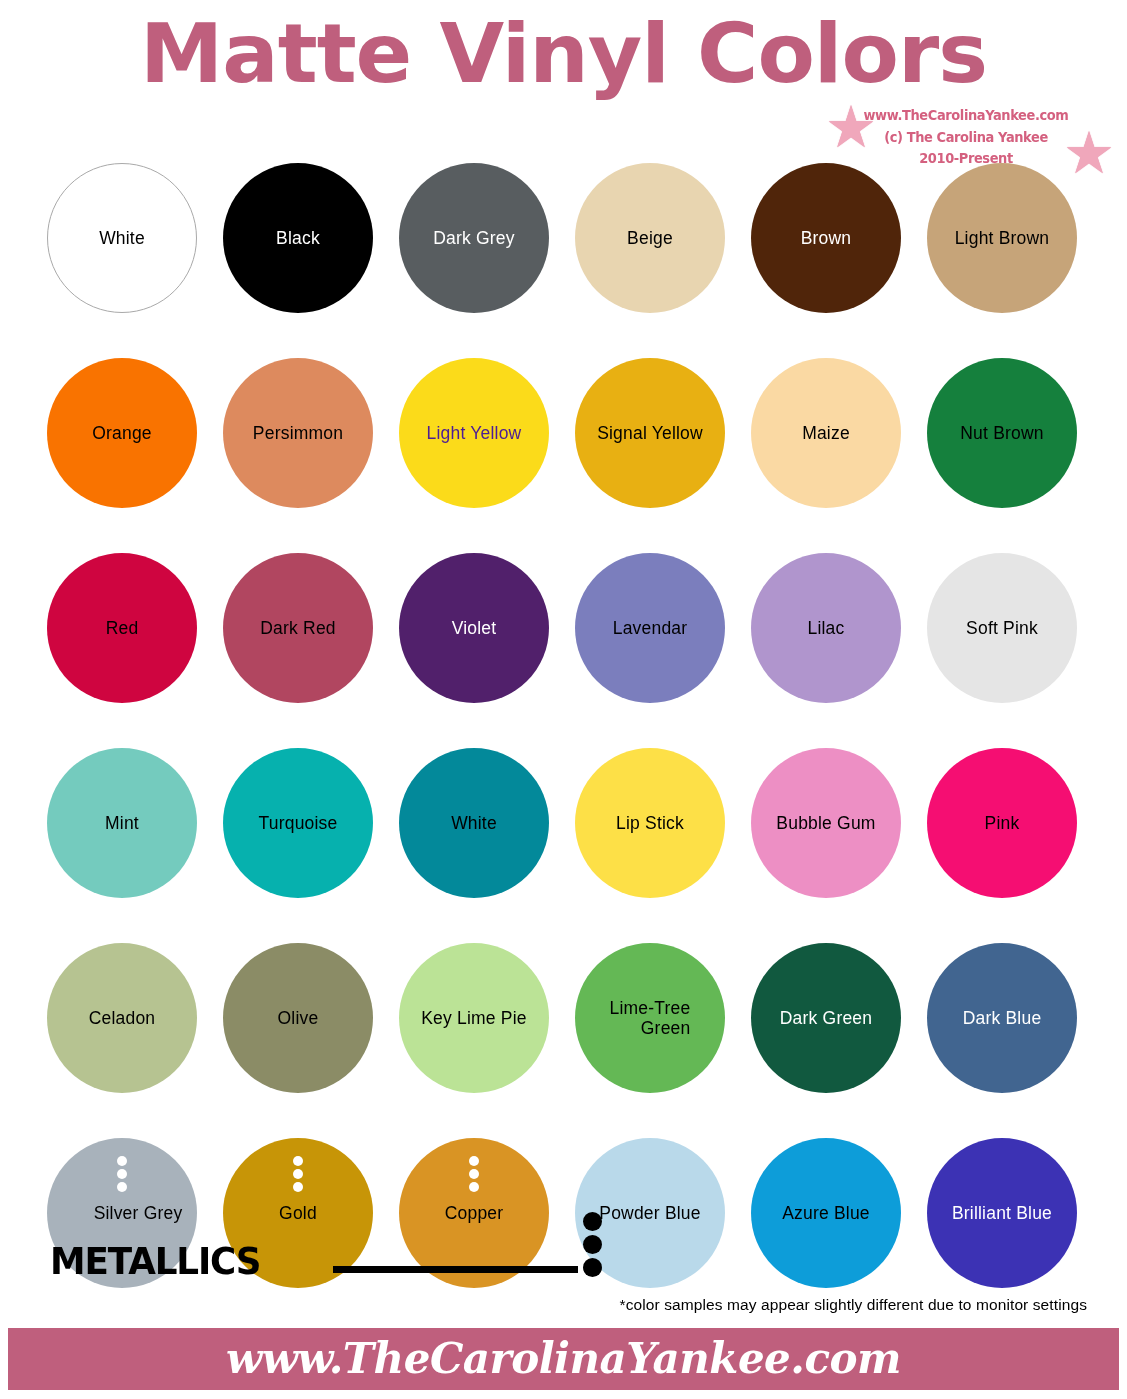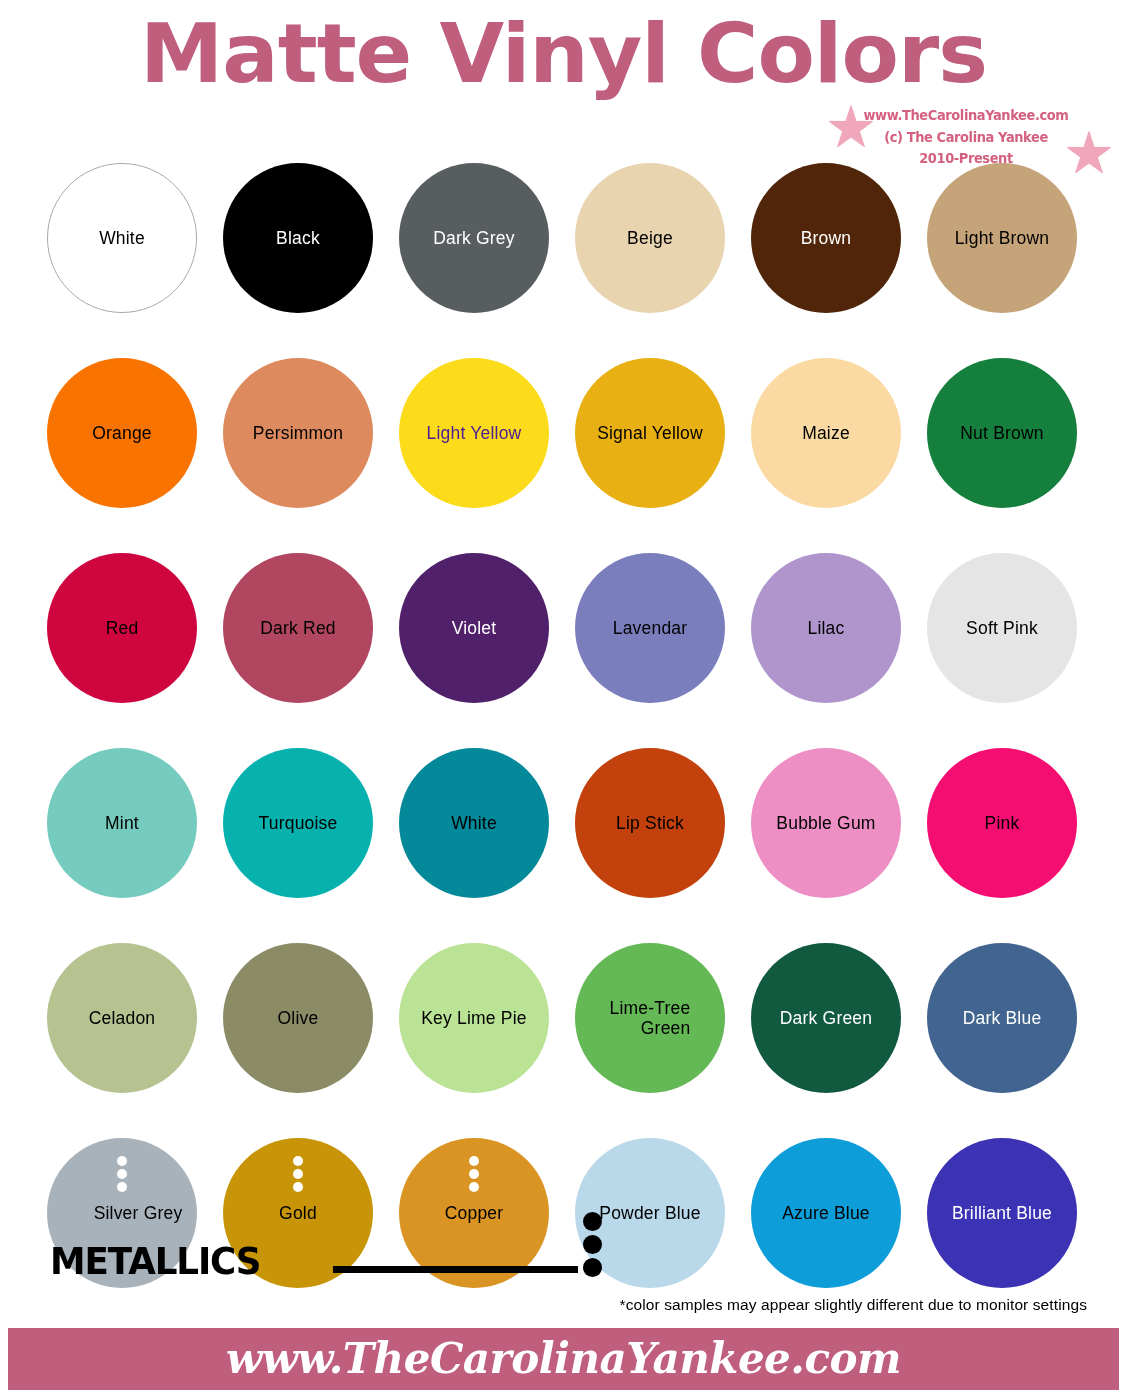--- a/index.html
+++ b/index.html
@@ -321,21 +321,21 @@
         <div class="swatch" style="background: rgb(6, 177, 174);">
           <div class="label" style="color: rgb(0, 0, 0);">Turquoise</div>
         </div>
       </div>
       <div class="cell">
         <div class="swatch" style="background: rgb(3, 137, 154);">
           <div class="label" style="color: rgb(0, 0, 0);">White</div>
         </div>
       </div>
       <div class="cell">
-        <div class="swatch" style="background: #c2410c;">
+        <div class="swatch" style="background: #fde047;">
           <div class="label" style="color: rgb(0, 0, 0);">Lip Stick</div>
         </div>
       </div>
       <div class="cell">
         <div class="swatch" style="background: rgb(237, 143, 196);">
           <div class="label" style="color: rgb(0, 0, 0);">Bubble Gum</div>
         </div>
       </div>
       <div class="cell">
         <div class="swatch" style="background: rgb(245, 14, 114);">

